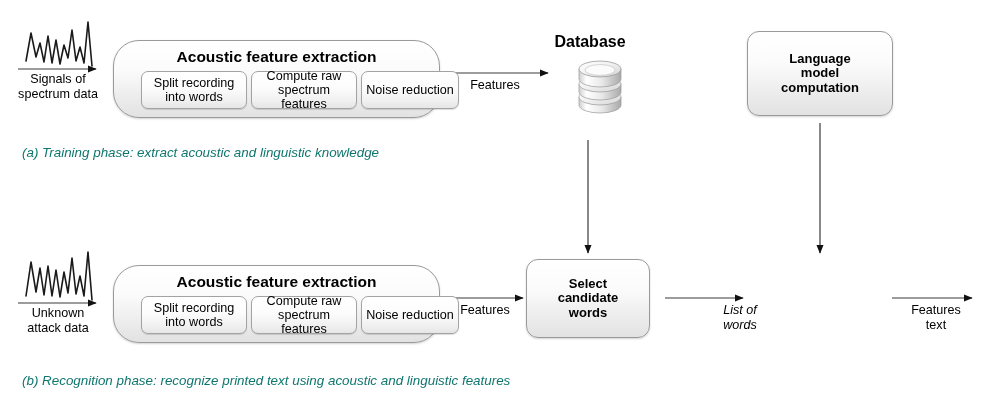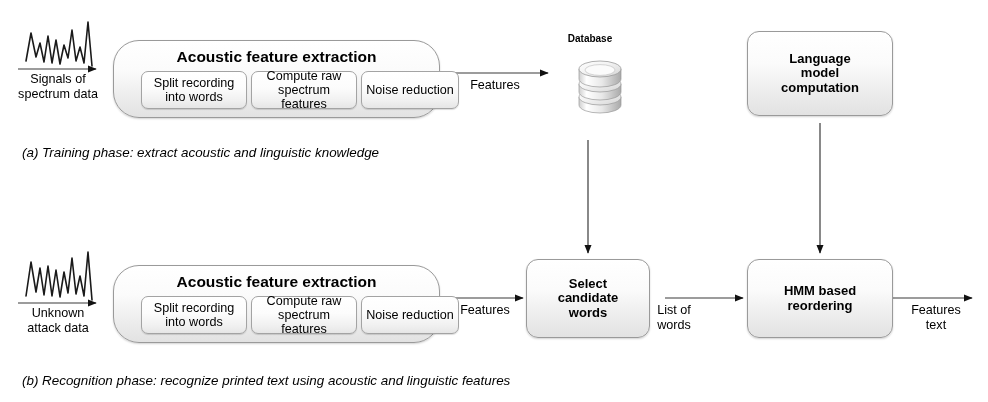--- a/index.html
+++ b/index.html
@@ -87,27 +87,27 @@
     font-size: 12.6px;
     line-height: 1.18;
     color: #000;
     text-align: center;
     white-space: pre-line;
   }
   .caption {
     position: absolute;
     font-style: italic;
     font-size: 13.4px;
-    color: #000000;
+    color: #0f766e;
     white-space: nowrap;
   }
   .db-title {
     position: absolute;
     font-weight: bold;
-    font-size: 10px;
+    font-size: 16px;
     color: #000;
     text-align: center;
   }
   svg.ov {
     position: absolute;
     left: 0; top: 0;
     width: 988px; height: 402px;
     pointer-events: none;
   }
 </style>
@@ -215,26 +215,22 @@
   </div>
 
   <div class="label" style="left:433px; top:303px; width:104px;">Features</div>
 
   <div class="box" style="left:526px; top:259px; width:124px; height:79px;">
     <div class="box-title" style="white-space:pre-line;">Select
 candidate
 words</div>
   </div>
 
-  <div class="label" style="left:636px; top:303px; width:76px;">List of
+  <div class="label" style="left:702px; top:303px; width:76px;font-style:italic;">List of
 words</div>
 
-  <div class="box" style="left:747px; top:259px; width:146px; height:79px;">
-    <div class="box-title" style="white-space:pre-line;">HMM based
-reordering</div>
-  </div>
 
   <div class="label" style="left:898px; top:303px; width:76px;">Features
 text</div>
 
   <div class="caption" style="left:22px; top:373px;">(b) Recognition phase: recognize printed text using acoustic and linguistic features</div>
 
 </div>
 
 </body></html>

